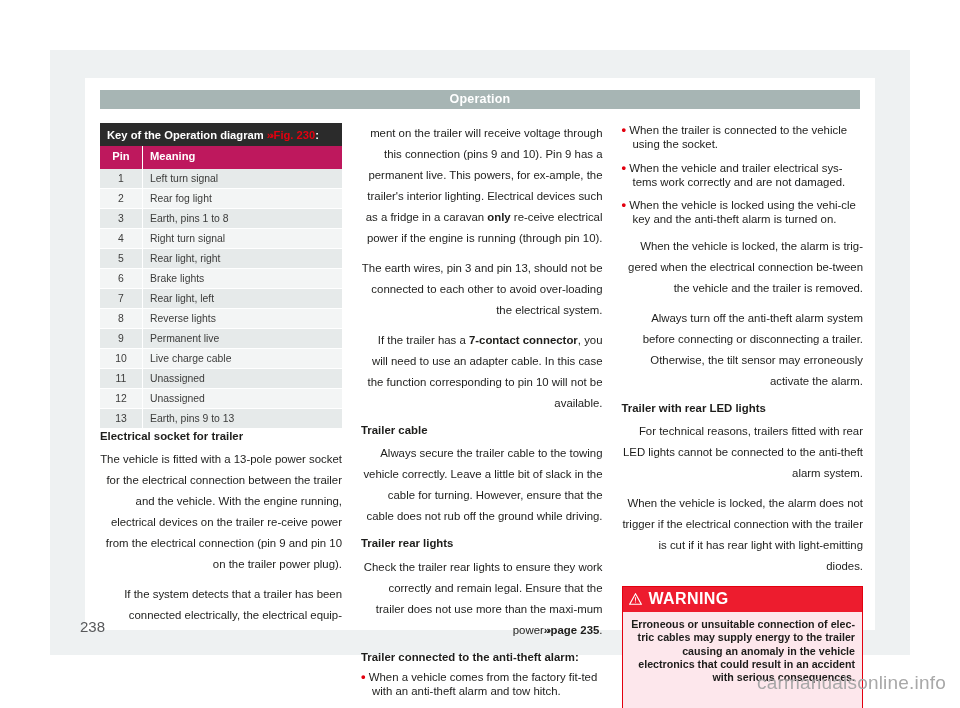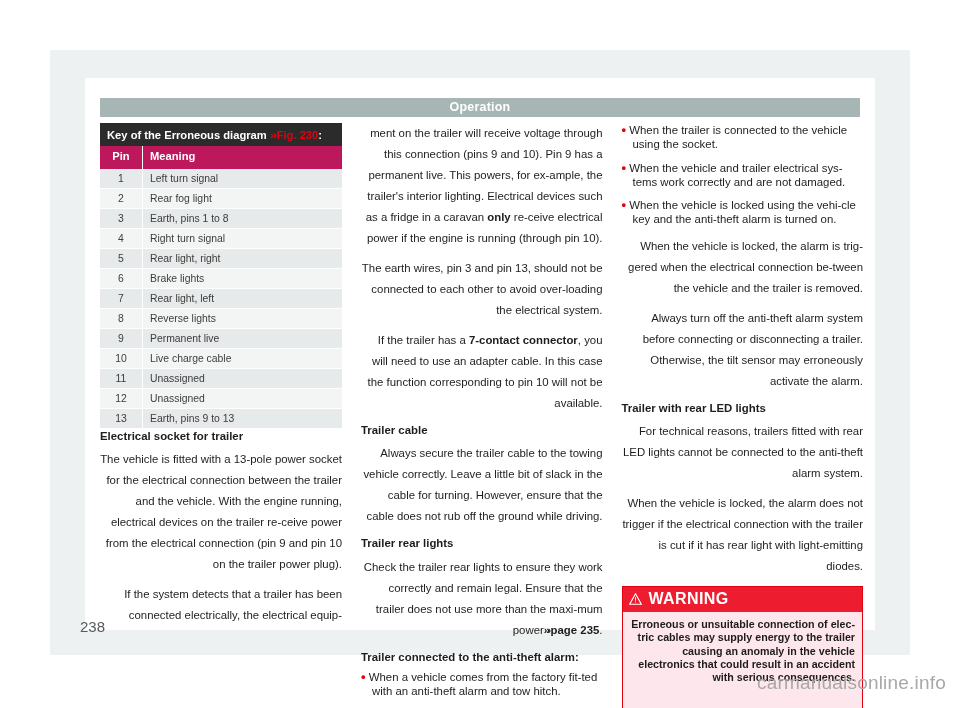--- a/index.html
+++ b/index.html
@@ -30,21 +30,21 @@
     top: 28px;
     width: 790px;
     height: 552px;
     background: #ffffff;
   }
 
   
   #running-header {
     position: absolute;
     left: 15px;
-    top: 20px;
+    top: 12px;
     width: 760px;
     height: 19px;
     background: #a7b5b4;
   }
   #running-header .title {
     color: #ffffff;
     font-size: 12.5px;
     font-weight: bold;
     text-align: center;
     line-height: 19px;
@@ -233,21 +233,21 @@
       <div class="title">Operation</div>
     </div>
 
     <div id="page-number">238</div>
 
     <div id="columns">
 
       <div class="col">
 
         <table class="keytable">
-          <caption><span>Key of the Erroneous diagram </span><span class="fig arrows">»›</span><span class="fig">Fig. 230</span><span>:</span></caption>
+          <caption><span>Key of the Operation diagram </span><span class="fig arrows">»›</span><span class="fig">Fig. 230</span><span>:</span></caption>
           <thead>
             <tr>
               <th class="pin">Pin</th>
               <th>Meaning</th>
             </tr>
           </thead>
           <tbody>
             <tr>
                 <td class="pin">1</td>
                 <td>Left turn signal</td>

